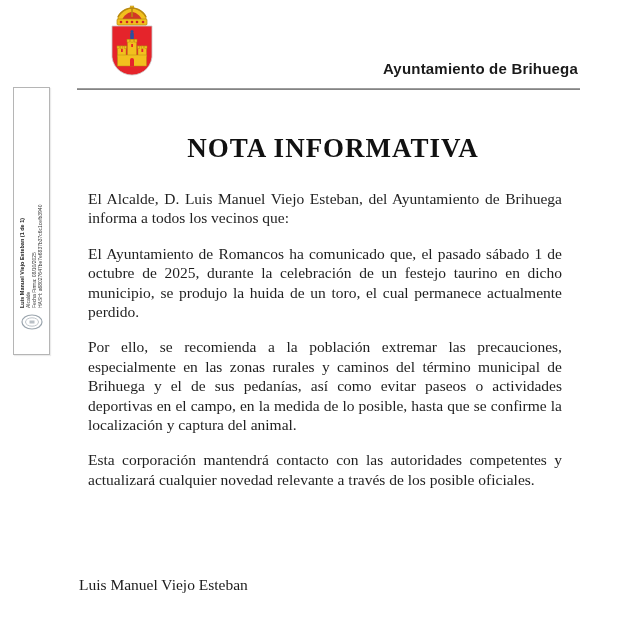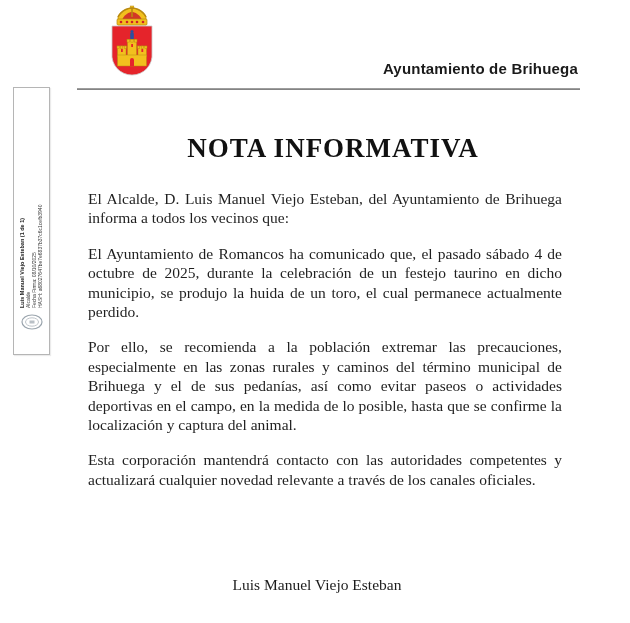--- a/index.html
+++ b/index.html
@@ -64,22 +64,21 @@
   .doc-body {
     position: absolute; left: 88px; top: 189px; width: 490px;
     font-size: 15.5px; line-height: 19.4px;
     text-align: justify;
     color: #1f1f1f;
   }
   .doc-body p { margin: 0 16px 16px 0; }
 
   
   .signature {
-    position: absolute; left: 72px; top: 574px; width: 490px;
-    text-align: center;
+    position: absolute; left: 79px; top: 574px; width: 490px;
     font-size: 15.5px; line-height: 22px; color: #1c1c1c;
   }
 </style>
 </head>
 <body>
 
 <svg class="crest" viewBox="0 0 56 72" xmlns="http://www.w3.org/2000/svg">
 
   <g>
     <rect x="26.2" y="1" width="3.6" height="3.6" stroke="#b98a10" stroke-width="0.5" fill="#f2c01e"></rect>
@@ -142,20 +141,20 @@
     <ellipse cx="11" cy="8" rx="10" ry="7" fill="none" stroke="#9aa4ad" stroke-width="1.2"></ellipse>
     <ellipse cx="11" cy="8" rx="6.5" ry="4.2" fill="none" stroke="#aeb6bd" stroke-width="0.8"></ellipse>
     <rect x="8.5" y="6.5" width="5" height="3" fill="#b9c0c6"></rect>
   </svg>
 </div>
 
 <div class="doc-title">NOTA INFORMATIVA</div>
 
 <div class="doc-body">
   <p>El Alcalde, D. Luis Manuel Viejo Esteban, del Ayuntamiento de Brihuega informa a todos los vecinos que:</p>
-  <p>El Ayuntamiento de Romancos ha comunicado que, el pasado sábado 4 de octubre de 2025, durante la celebración de un festejo taurino en dicho municipio, se produjo la huida de un toro, el cual permanece actualmente perdido.</p>
+  <p>El Ayuntamiento de Romancos ha comunicado que, el pasado sábado 1 de octubre de 2025, durante la celebración de un festejo taurino en dicho municipio, se produjo la huida de un toro, el cual permanece actualmente perdido.</p>
   <p>Por ello, se recomienda a la población extremar las precauciones, especialmente en las zonas rurales y caminos del término municipal de Brihuega y el de sus pedanías, así como evitar paseos o actividades deportivas en el campo, en la medida de lo posible, hasta que se confirme la localización y captura del animal.</p>
-  <p>Esta corporación mantendrá contacto con las autoridades competentes y actualizará cualquier novedad relevante a través de los canales oficiales.</p>
+  <p>Esta corporación mantendrá contacto con las autoridades competentes y actualizará cualquier novedad relevante a través de los posible oficiales.</p>
 </div>
 
 <div class="signature">
   <div>Luis Manuel Viejo Esteban</div>
 </div>
 
 </body></html>

